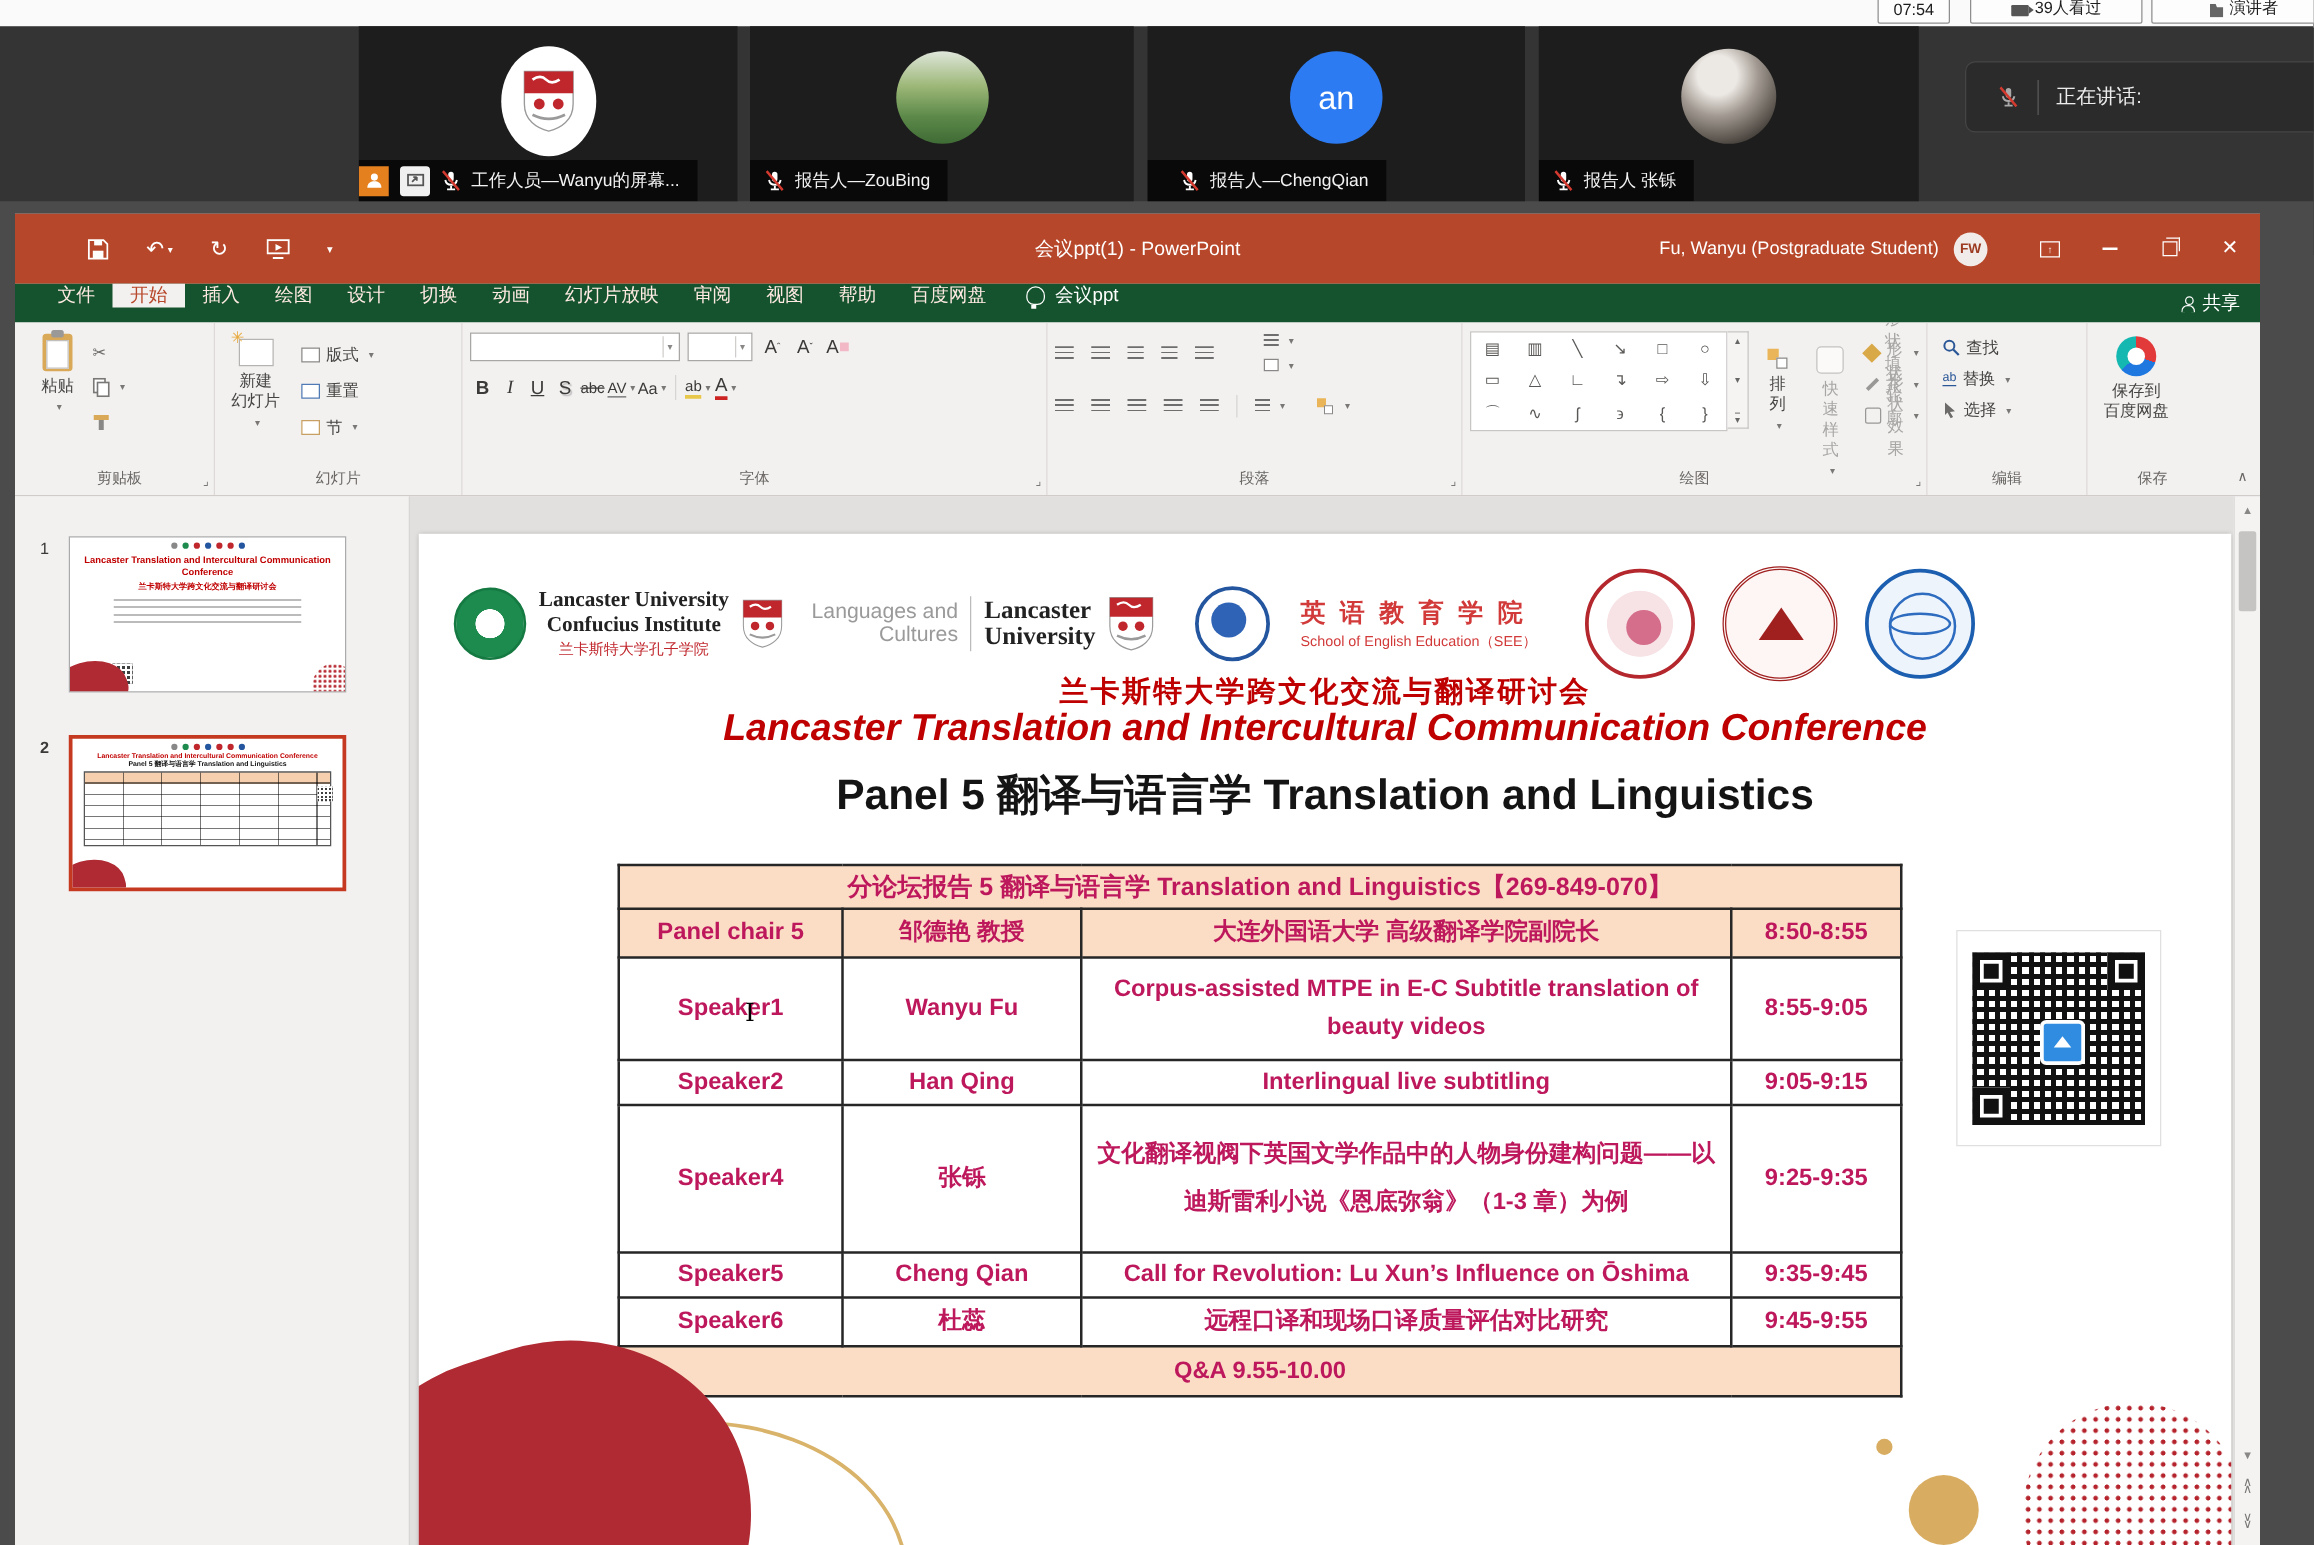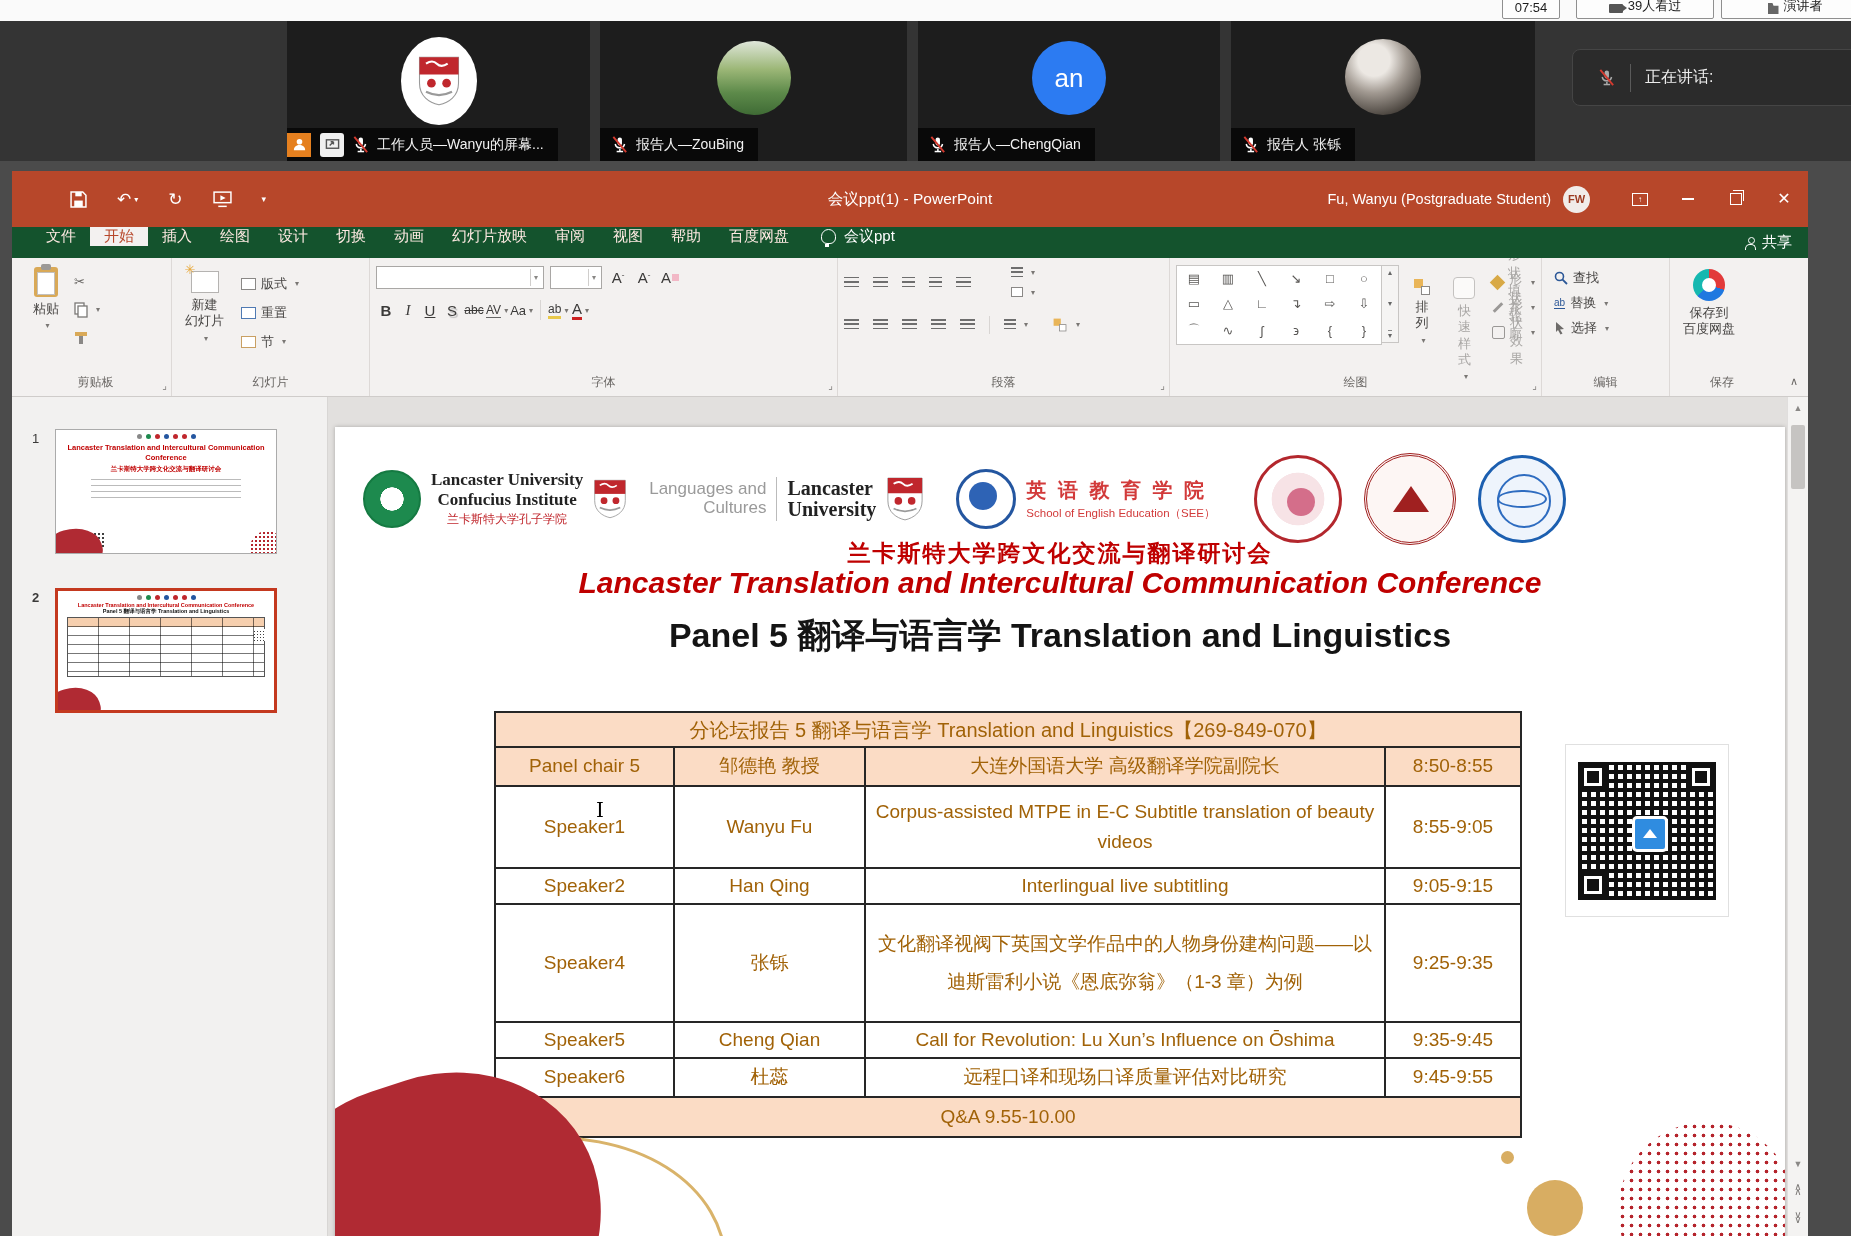--- a/index.html
+++ b/index.html
@@ -110,22 +110,22 @@
   .lanname{font-size:20px;color:#222;line-height:1.05;font-weight:600}
   .vdiv{width:1px;height:44px;background:#bbb}
   .ci-circle{width:58px;height:58px;border-radius:50%;background:radial-gradient(circle at 50% 50%,#fff 0 30%,#1d8a4e 31% 100%);border:2px solid #157a42;box-sizing:border-box}
   .see-circle{width:54px;height:54px;border-radius:50%;border:3px solid #2456a0;background:#fff;position:relative}
   .see-circle::after{content:"";position:absolute;left:10px;top:10px;width:28px;height:28px;border-radius:50%;background:#2e63b5}
   .ring{border-radius:50%;box-sizing:border-box;position:relative;flex:0 0 auto}
   .titlecn{position:absolute;left:0;top:111px;width:100%;text-align:center;font-size:23px;font-weight:bold;color:#bf0000;letter-spacing:2px}
   .titleen{position:absolute;left:0;top:139px;width:100%;text-align:center;font-size:30px;font-weight:bold;font-style:italic;color:#bf0000}
   .panelline{position:absolute;left:0;top:186px;width:100%;text-align:center;font-size:34px;font-weight:bold;color:#141414}
   .meetid{position:absolute;left:0;top:227px;width:100%;text-align:center;font-size:34px;font-weight:bold;color:#141414}
-  .slidetable{position:absolute;left:159px;top:284px;border-collapse:collapse;table-layout:fixed;width:1026px;
-              font-size:19px;color:#a16207;font-weight:400}
+  .slidetable{position:absolute;left:159px;top:264px;border-collapse:collapse;table-layout:fixed;width:1026px;
+              font-size:19px;color:#be185d;font-weight:700}
   .slidetable td{border:2px solid #262626;text-align:center;vertical-align:middle;padding:0 8px;line-height:1.6}
   .peach{background:#fbdcc5}
   .qrbox{position:absolute;left:1230px;top:317px;width:162px;height:171px;background:#fff;border:1px solid #e0e0e0;display:flex;align-items:center;justify-content:center}
   .qrpat{width:138px;height:138px;position:relative;background:
      repeating-linear-gradient(0deg,#111 0 4px,transparent 4px 9px),
      repeating-linear-gradient(90deg,#111 0 4px,#fff 4px 9px)}
   .finder{position:absolute;width:30px;height:30px;border:6px solid #111;background:#fff;box-sizing:border-box}
   .finder::after{content:"";position:absolute;left:3px;top:3px;width:12px;height:12px;background:#111}
   .qrcenter{position:absolute;left:54px;top:54px;width:30px;height:30px;background:#2f8ce0;border:3px solid #fff;border-radius:5px;display:flex;align-items:center;justify-content:center}
   .qrcenter::after{content:"";width:0;height:0;border-left:7px solid transparent;border-right:7px solid transparent;border-bottom:9px solid #fff}
@@ -254,21 +254,21 @@
             <use href="#micoff"></use>
           </svg>
         <span>报告人—ZouBing</span>
       </div>
     </div>
 
     <div class="tile" style="left:918px;width:302px">
       <div class="avatar av-circle" style="top:20px;width:74px;height:74px;background:#2c7bf2;display:flex;align-items:center;justify-content:center;color:#fff;font-size:26px">
         <span>an</span>
       </div>
-      <div class="labelbar" style="padding-left:10px">
+      <div class="labelbar" style="padding-left:24px">
         <svg class="micoff" style="color:#fff">
             <use href="#micoff"></use>
           </svg>
         <span>报告人—ChengQian</span>
       </div>
     </div>
 
     <div class="tile" style="left:1231px;width:304px">
       <div class="avatar av-circle" style="top:18px;width:76px;height:76px;background:radial-gradient(circle at 38% 28%,#ece8e3 0 22%,#a29a92 45%,#4a443e 78%,#262220 100%)"></div>
       <div class="labelbar" style="padding-left:10px">
@@ -629,21 +629,21 @@
               </svg>
           </div>
           <div class="flex" style="gap:10px">
             <div class="gray2"><span>Languages and</span><br><span>Cultures</span></div>
             <div class="vdiv"></div>
             <div class="lanname serif"><span>Lancaster</span><br><span>University</span></div>
             <svg width="38" height="46">
                 <use href="#crest"></use>
               </svg>
           </div>
-          <div class="flex" style="gap:10px;margin-left:10px">
+          <div class="flex" style="gap:24px;margin-left:10px">
             <span class="see-circle"></span>
             <div>
               <div style="font-size:20px;color:#d23a3a;font-weight:bold;letter-spacing:3px">英 语 教 育 学 院</div>
               <div style="font-size:11.5px;color:#d23a3a;font-weight:normal;margin-top:2px">School of English Education（SEE）</div>
             </div>
           </div>
           <span class="ring" style="width:88px;height:88px;border:3px solid #b3272d;margin-left:16px;background:radial-gradient(circle at 50% 50%,#f7e3e6 0 45%,#fff 46%)">
             <span style="position:absolute;left:30px;top:30px;width:28px;height:28px;border-radius:50%;background:#d46e8a"></span>
           </span>
           <span class="ring" style="width:92px;height:92px;border:3px double #a02020;background:#fdf6f4">

